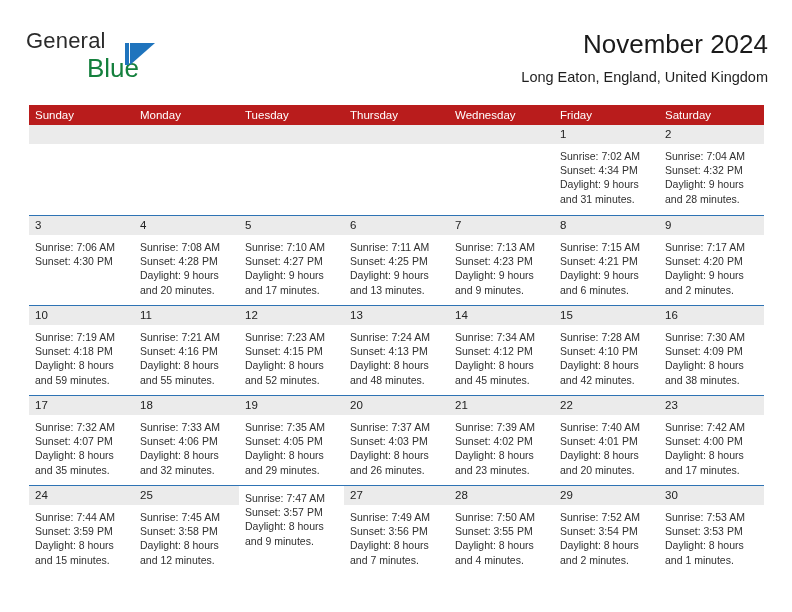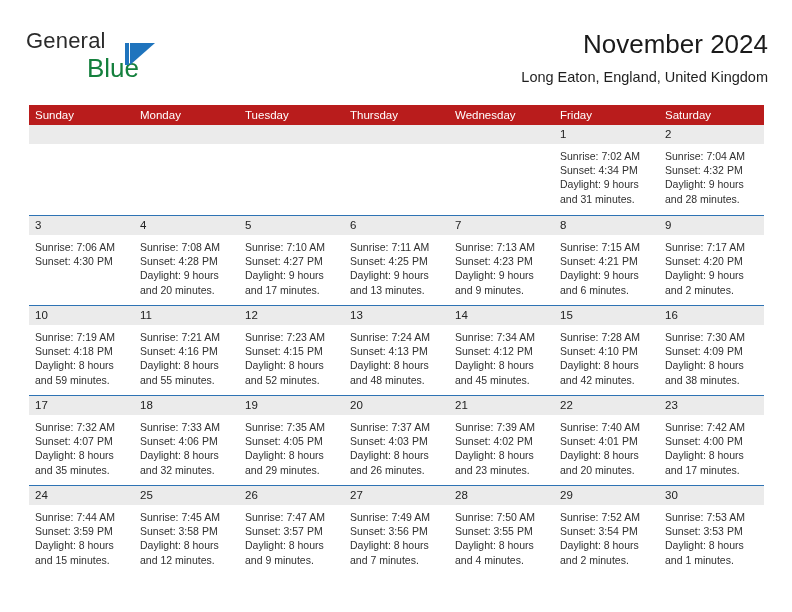--- a/index.html
+++ b/index.html
@@ -409,21 +409,20 @@
           </div>
           <div class="day">
             <div class="day-num">25</div>
             <div class="day-info">
               <div>Sunrise: 7:45 AM</div>
               <div>Sunset: 3:58 PM</div>
               <div class="wrap">Daylight: 8 hours and 12 minutes.</div>
             </div>
           </div>
           <div class="day">
-            <div class="day-num">26</div>
             <div class="day-info">
               <div>Sunrise: 7:47 AM</div>
               <div>Sunset: 3:57 PM</div>
               <div class="wrap">Daylight: 8 hours and 9 minutes.</div>
             </div>
           </div>
           <div class="day">
             <div class="day-num">27</div>
             <div class="day-info">
               <div>Sunrise: 7:49 AM</div>

